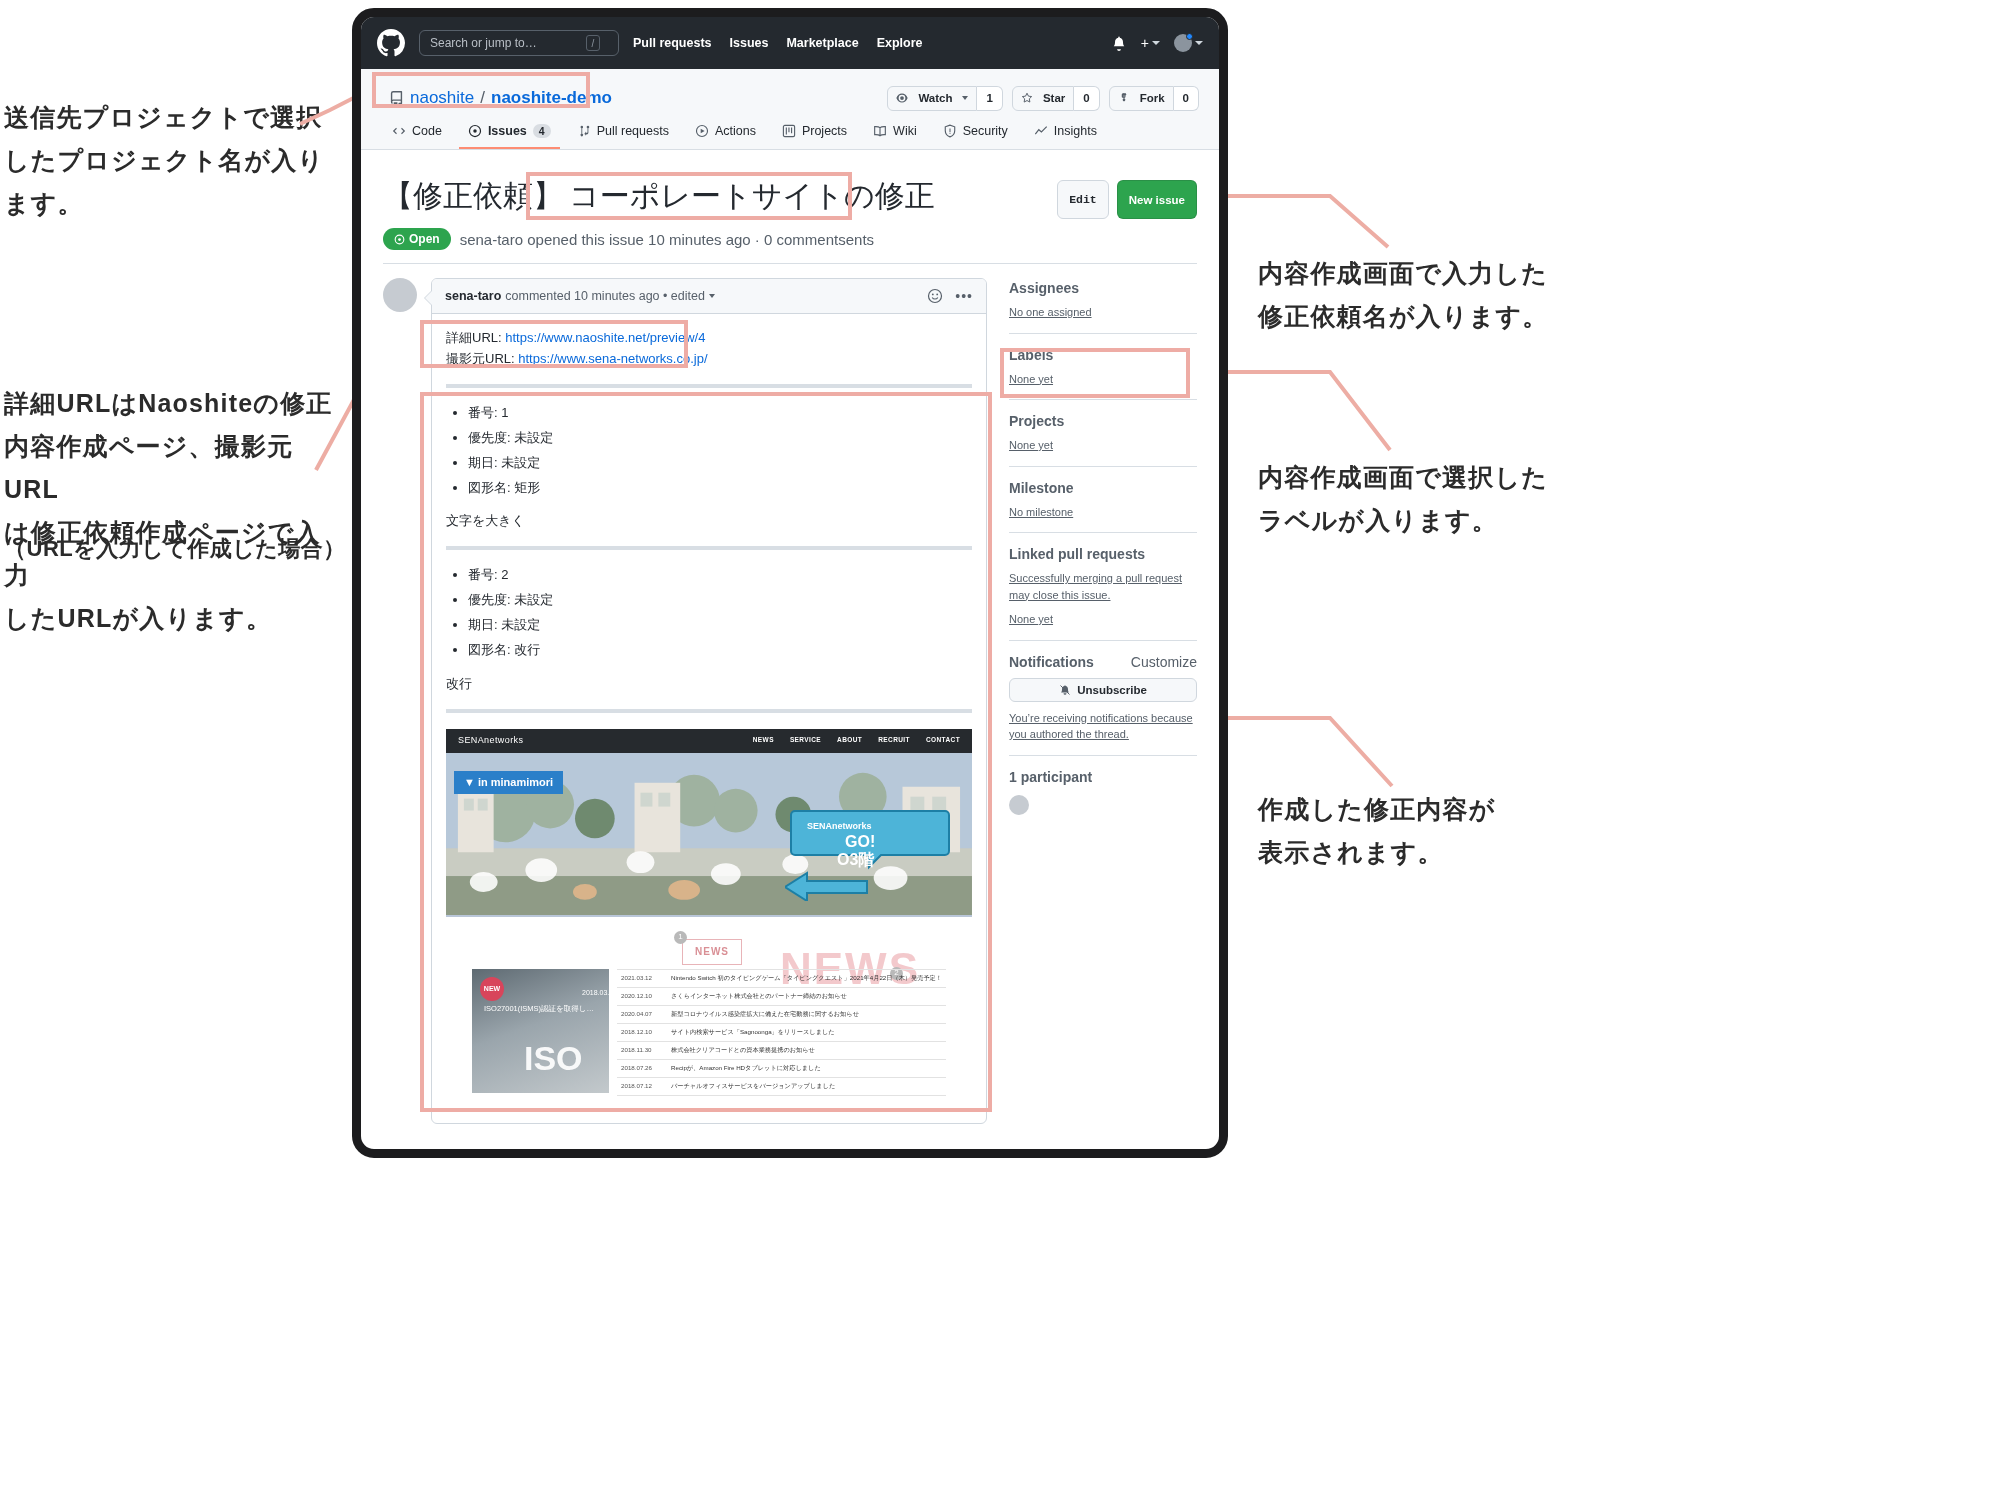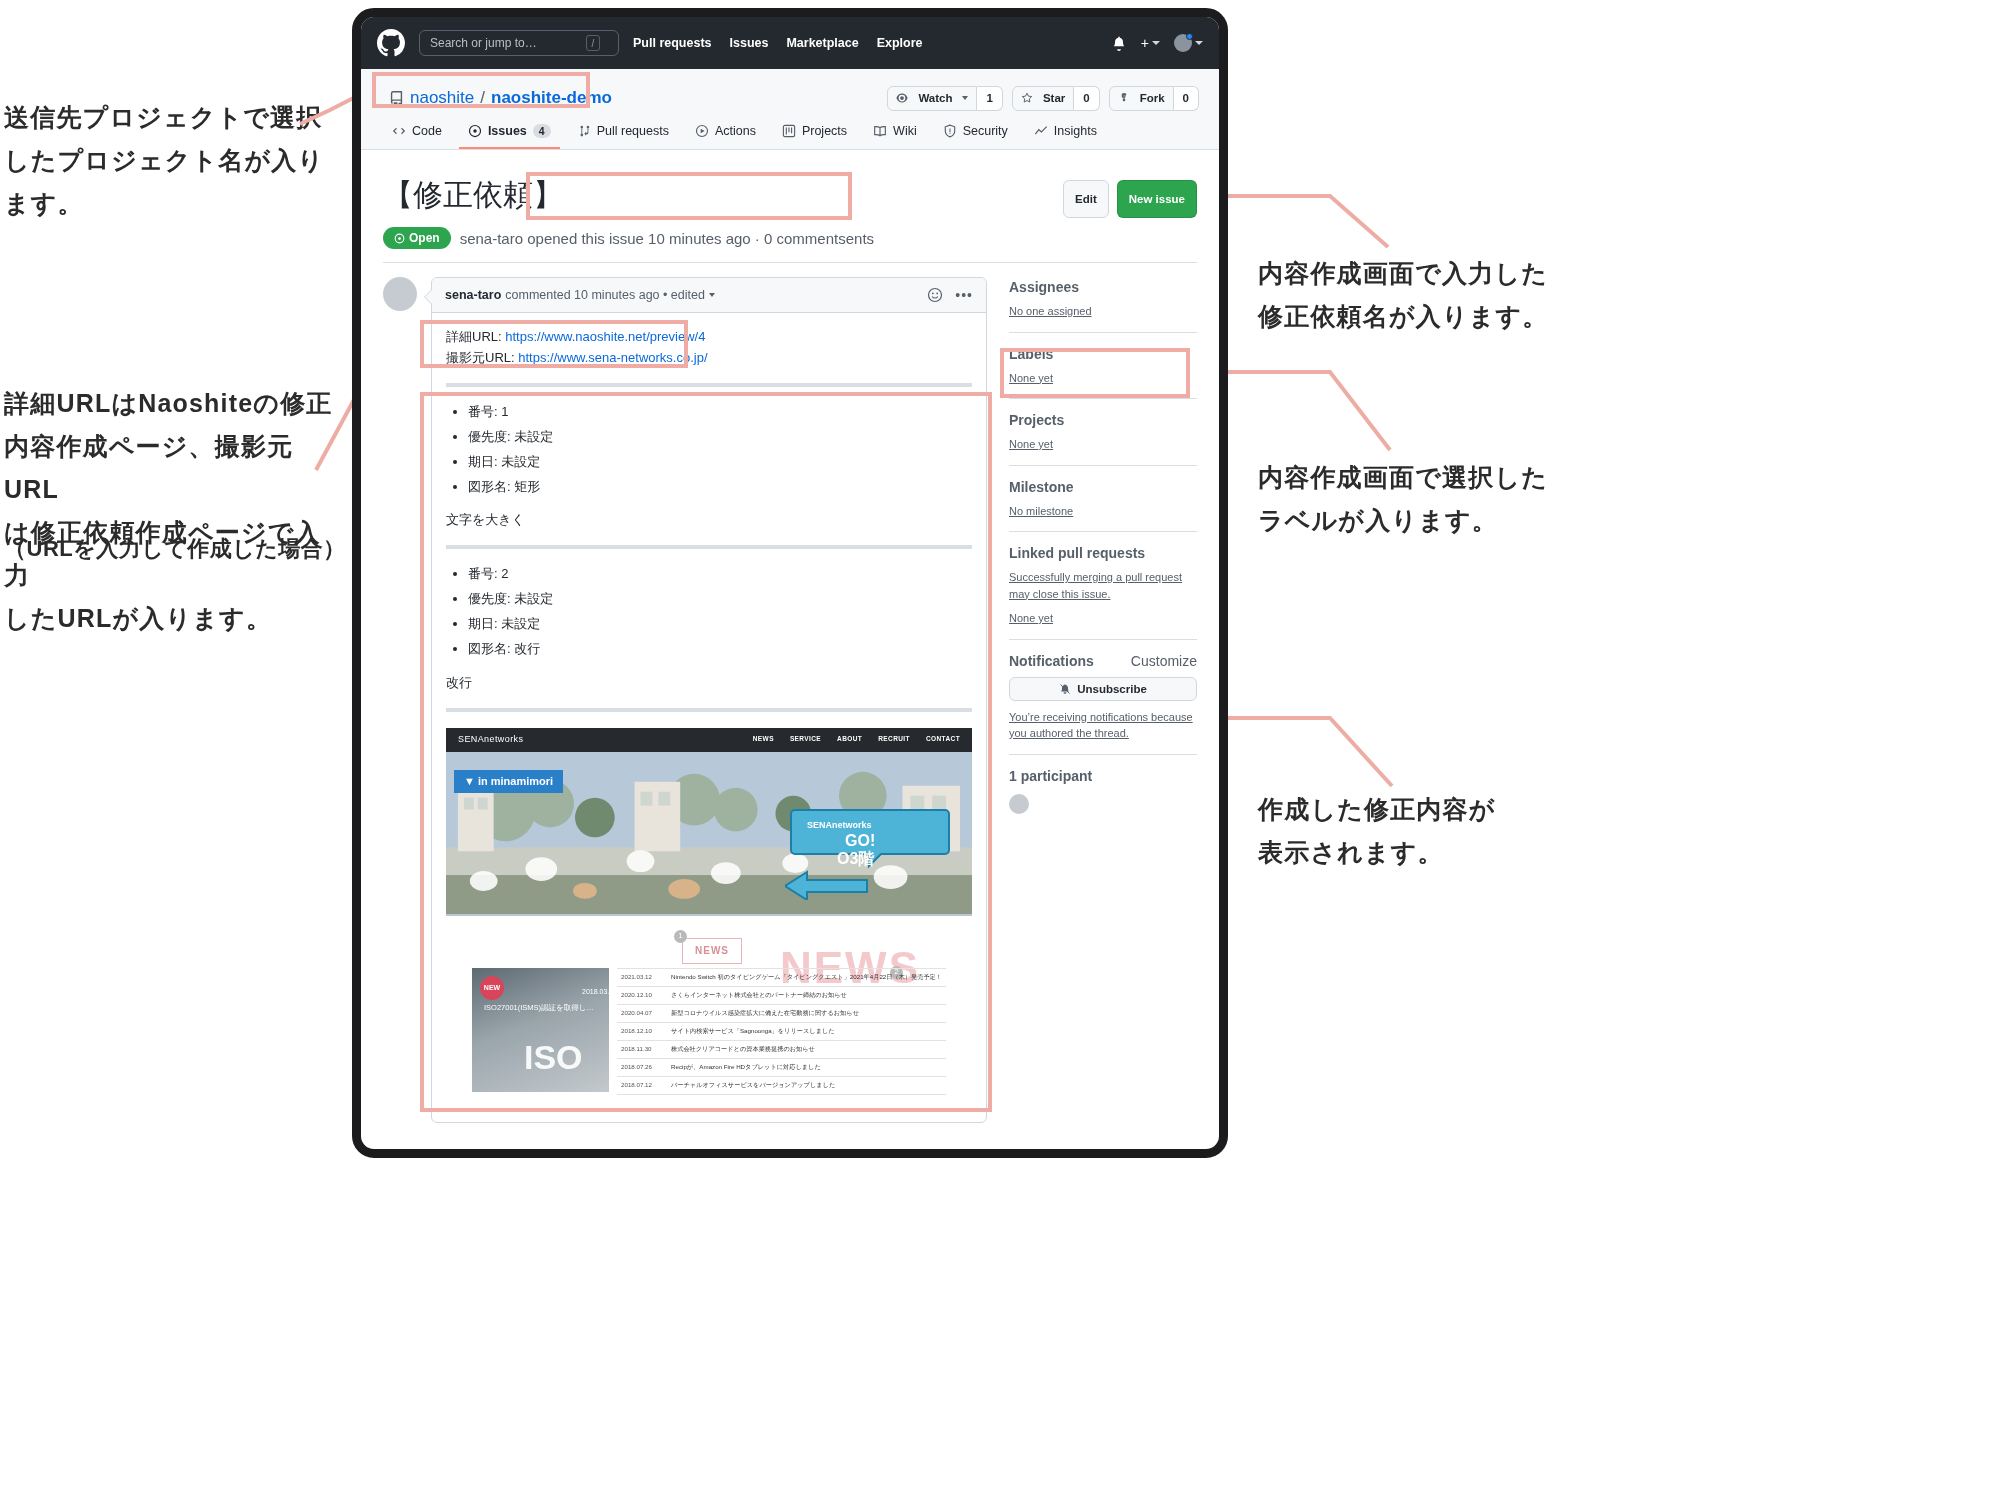--- a/index.html
+++ b/index.html
@@ -135,20 +135,21 @@
     font-size: 30px; line-height: 1.25; color: #24292f;
     font-weight: 400;
     display: flex; align-items: baseline;
   }
   .issue-title .part2 { padding: 2px 6px; }
   .issue-head-btns { margin-left: auto; display: flex; gap: 8px; padding-top: 8px; }
   .btn-edit {
     border: 1px solid #d0d7de; background: #f6f8fa; color: #24292f;
     border-radius: 6px; font-size: 11.5px; font-weight: 600;
     padding: 12px 11px;
+    font-family: Liberation Mono, monospace;
   }
   .btn-new {
     background: #2da44e; color: #ffffff; border: 1px solid rgba(27,31,36,.15);
     border-radius: 6px; font-size: 11.5px; font-weight: 600;
     padding: 4px 11px;
   }
   .issue-meta { display: flex; align-items: center; gap: 9px; margin-top: 9px; }
   .state-badge {
     background: #2da44e; color: #fff; border-radius: 14px;
     font-size: 12px; font-weight: 600;
@@ -455,20 +456,21 @@
           <span>Insights</span>
         </div>
       </div>
     </div>
 
     <div class="content">
 
       <div class="issue-head">
         <h1 class="issue-title">
           <span>【修正依頼】</span>
+          <span class="part2">コーポレートサイトの修正</span>
         </h1>
         <div class="issue-head-btns">
           <button class="btn-edit">Edit</button>
           <button class="btn-new">New issue</button>
         </div>
       </div>
 
       <div class="issue-meta">
         <span class="state-badge">
           <svg width="11" height="11" viewBox="0 0 16 16">

